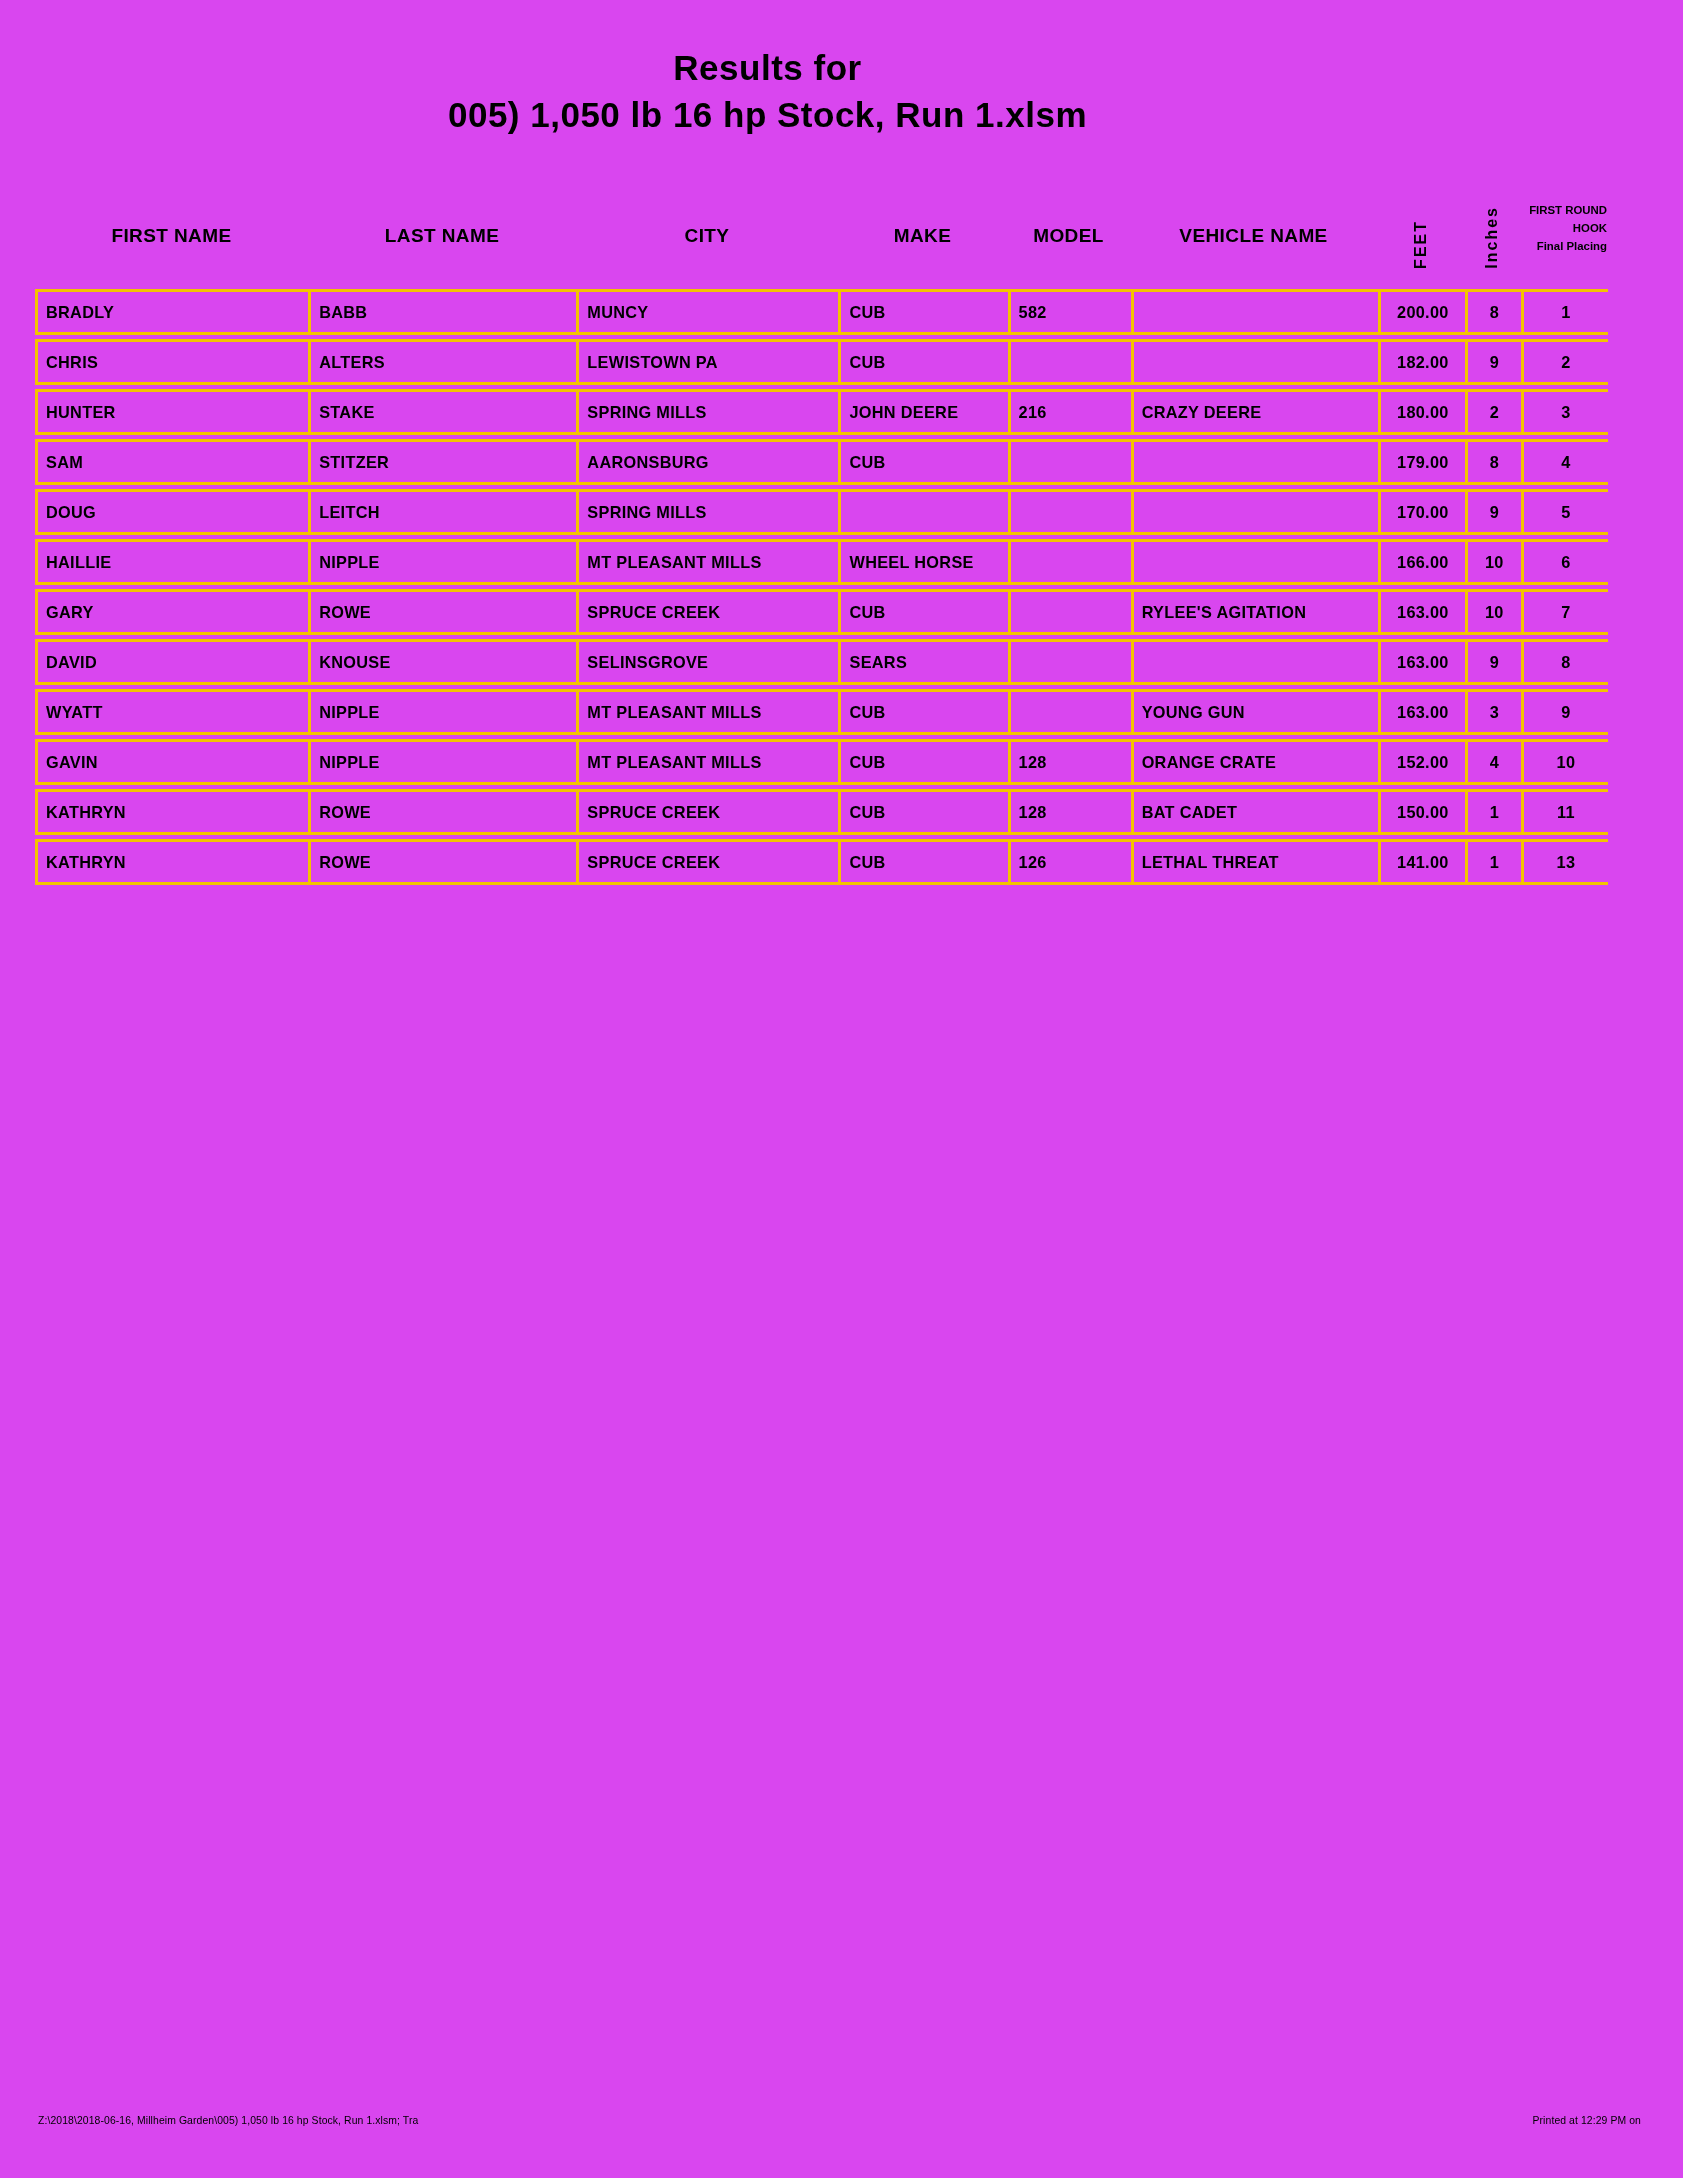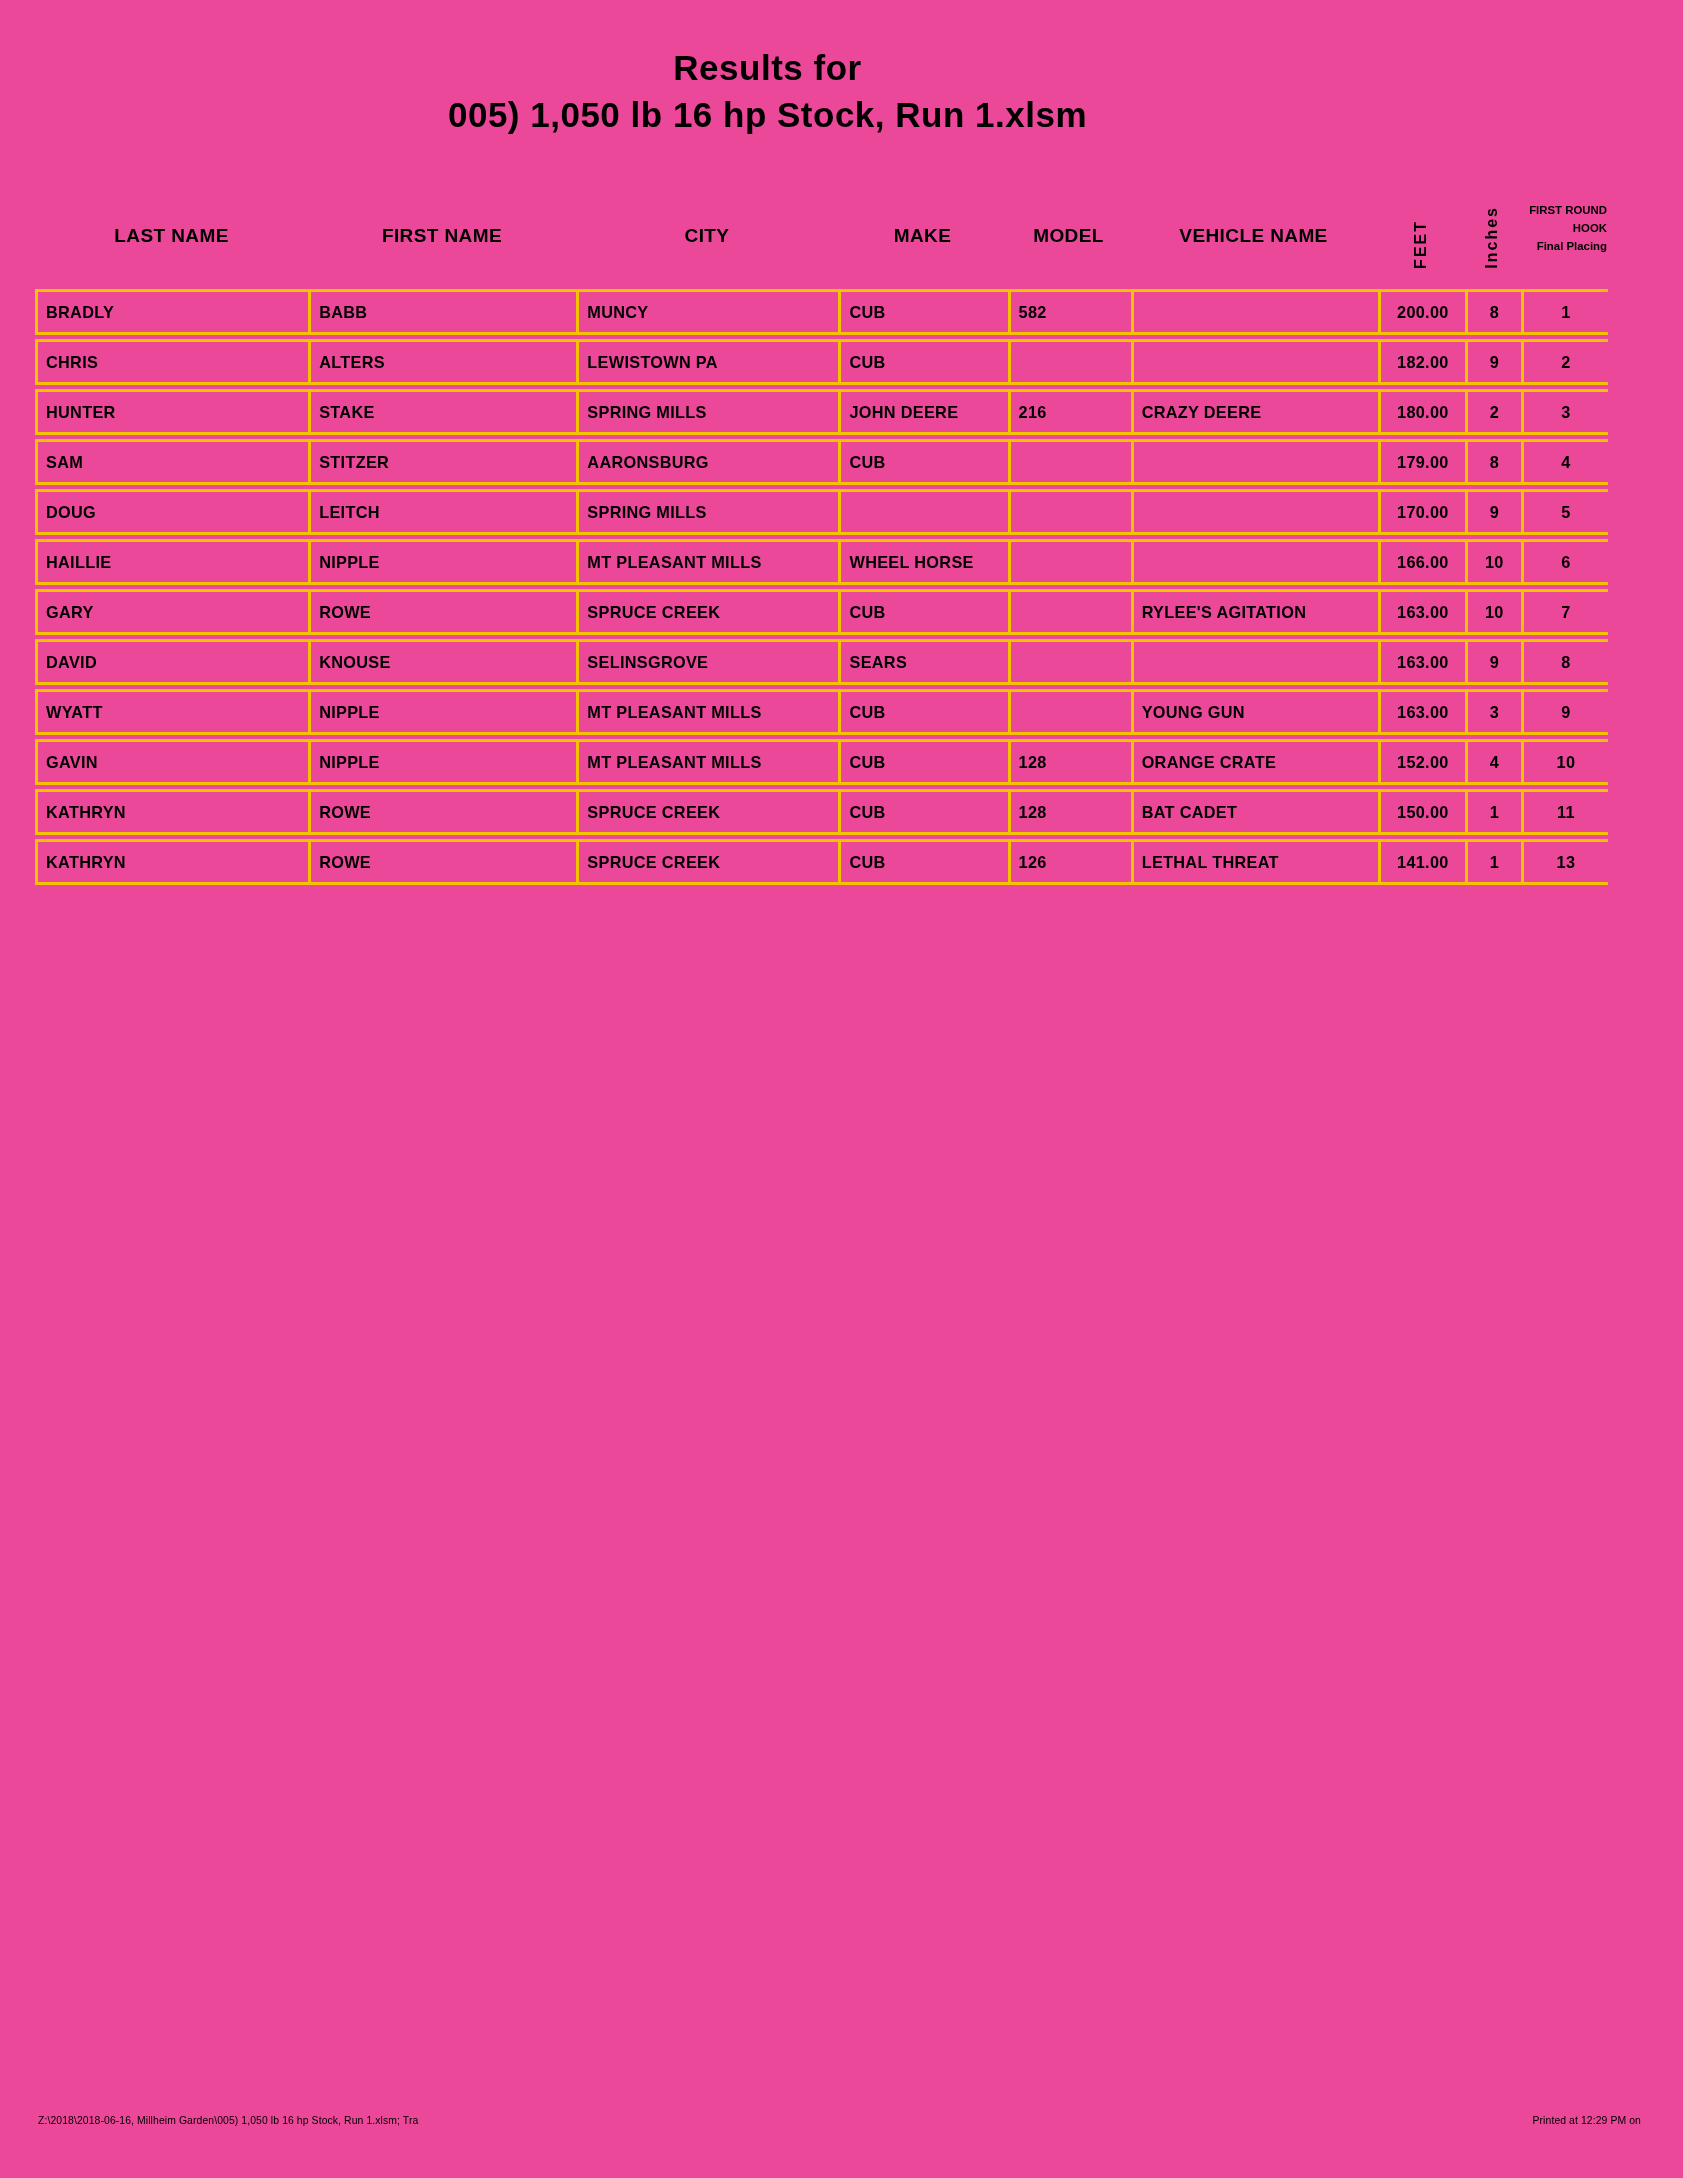--- a/index.html
+++ b/index.html
@@ -1,20 +1,20 @@
 <!DOCTYPE html>
 <html style="--gold: #F3C300;"><head>
 <meta charset="utf-8">
 <style>
   html, body { margin: 0; padding: 0; background: #e8e8e8; }
   .sheet {
     position: relative;
     width: 1683px;
     height: 2178px;
-    background: #ec4899;
+    background: #d946ef;
     font-family: "Liberation Sans", sans-serif;
     color: #000;
     overflow: hidden;
   }
 
   
   .titles {
     position: absolute;
     top: 44px;
     left: 0;
@@ -118,24 +118,24 @@
 
 <div class="sheet">
 
   <div class="titles">
     <div>Results for</div>
     <div>005) 1,050 lb 16 hp Stock, Run 1.xlsm</div>
   </div>
 
   <div class="colheads">
     <div class="hc">
+        <span class="h-label">FIRST NAME</span>
+      </div>
+    <div class="hc">
         <span class="h-label">LAST NAME</span>
-      </div>
-    <div class="hc">
-        <span class="h-label">FIRST NAME</span>
       </div>
     <div class="hc">
         <span class="h-label">CITY</span>
       </div>
     <div class="hc">
         <span class="h-label">MAKE</span>
       </div>
     <div class="hc">
         <span class="h-label">MODEL</span>
       </div>

